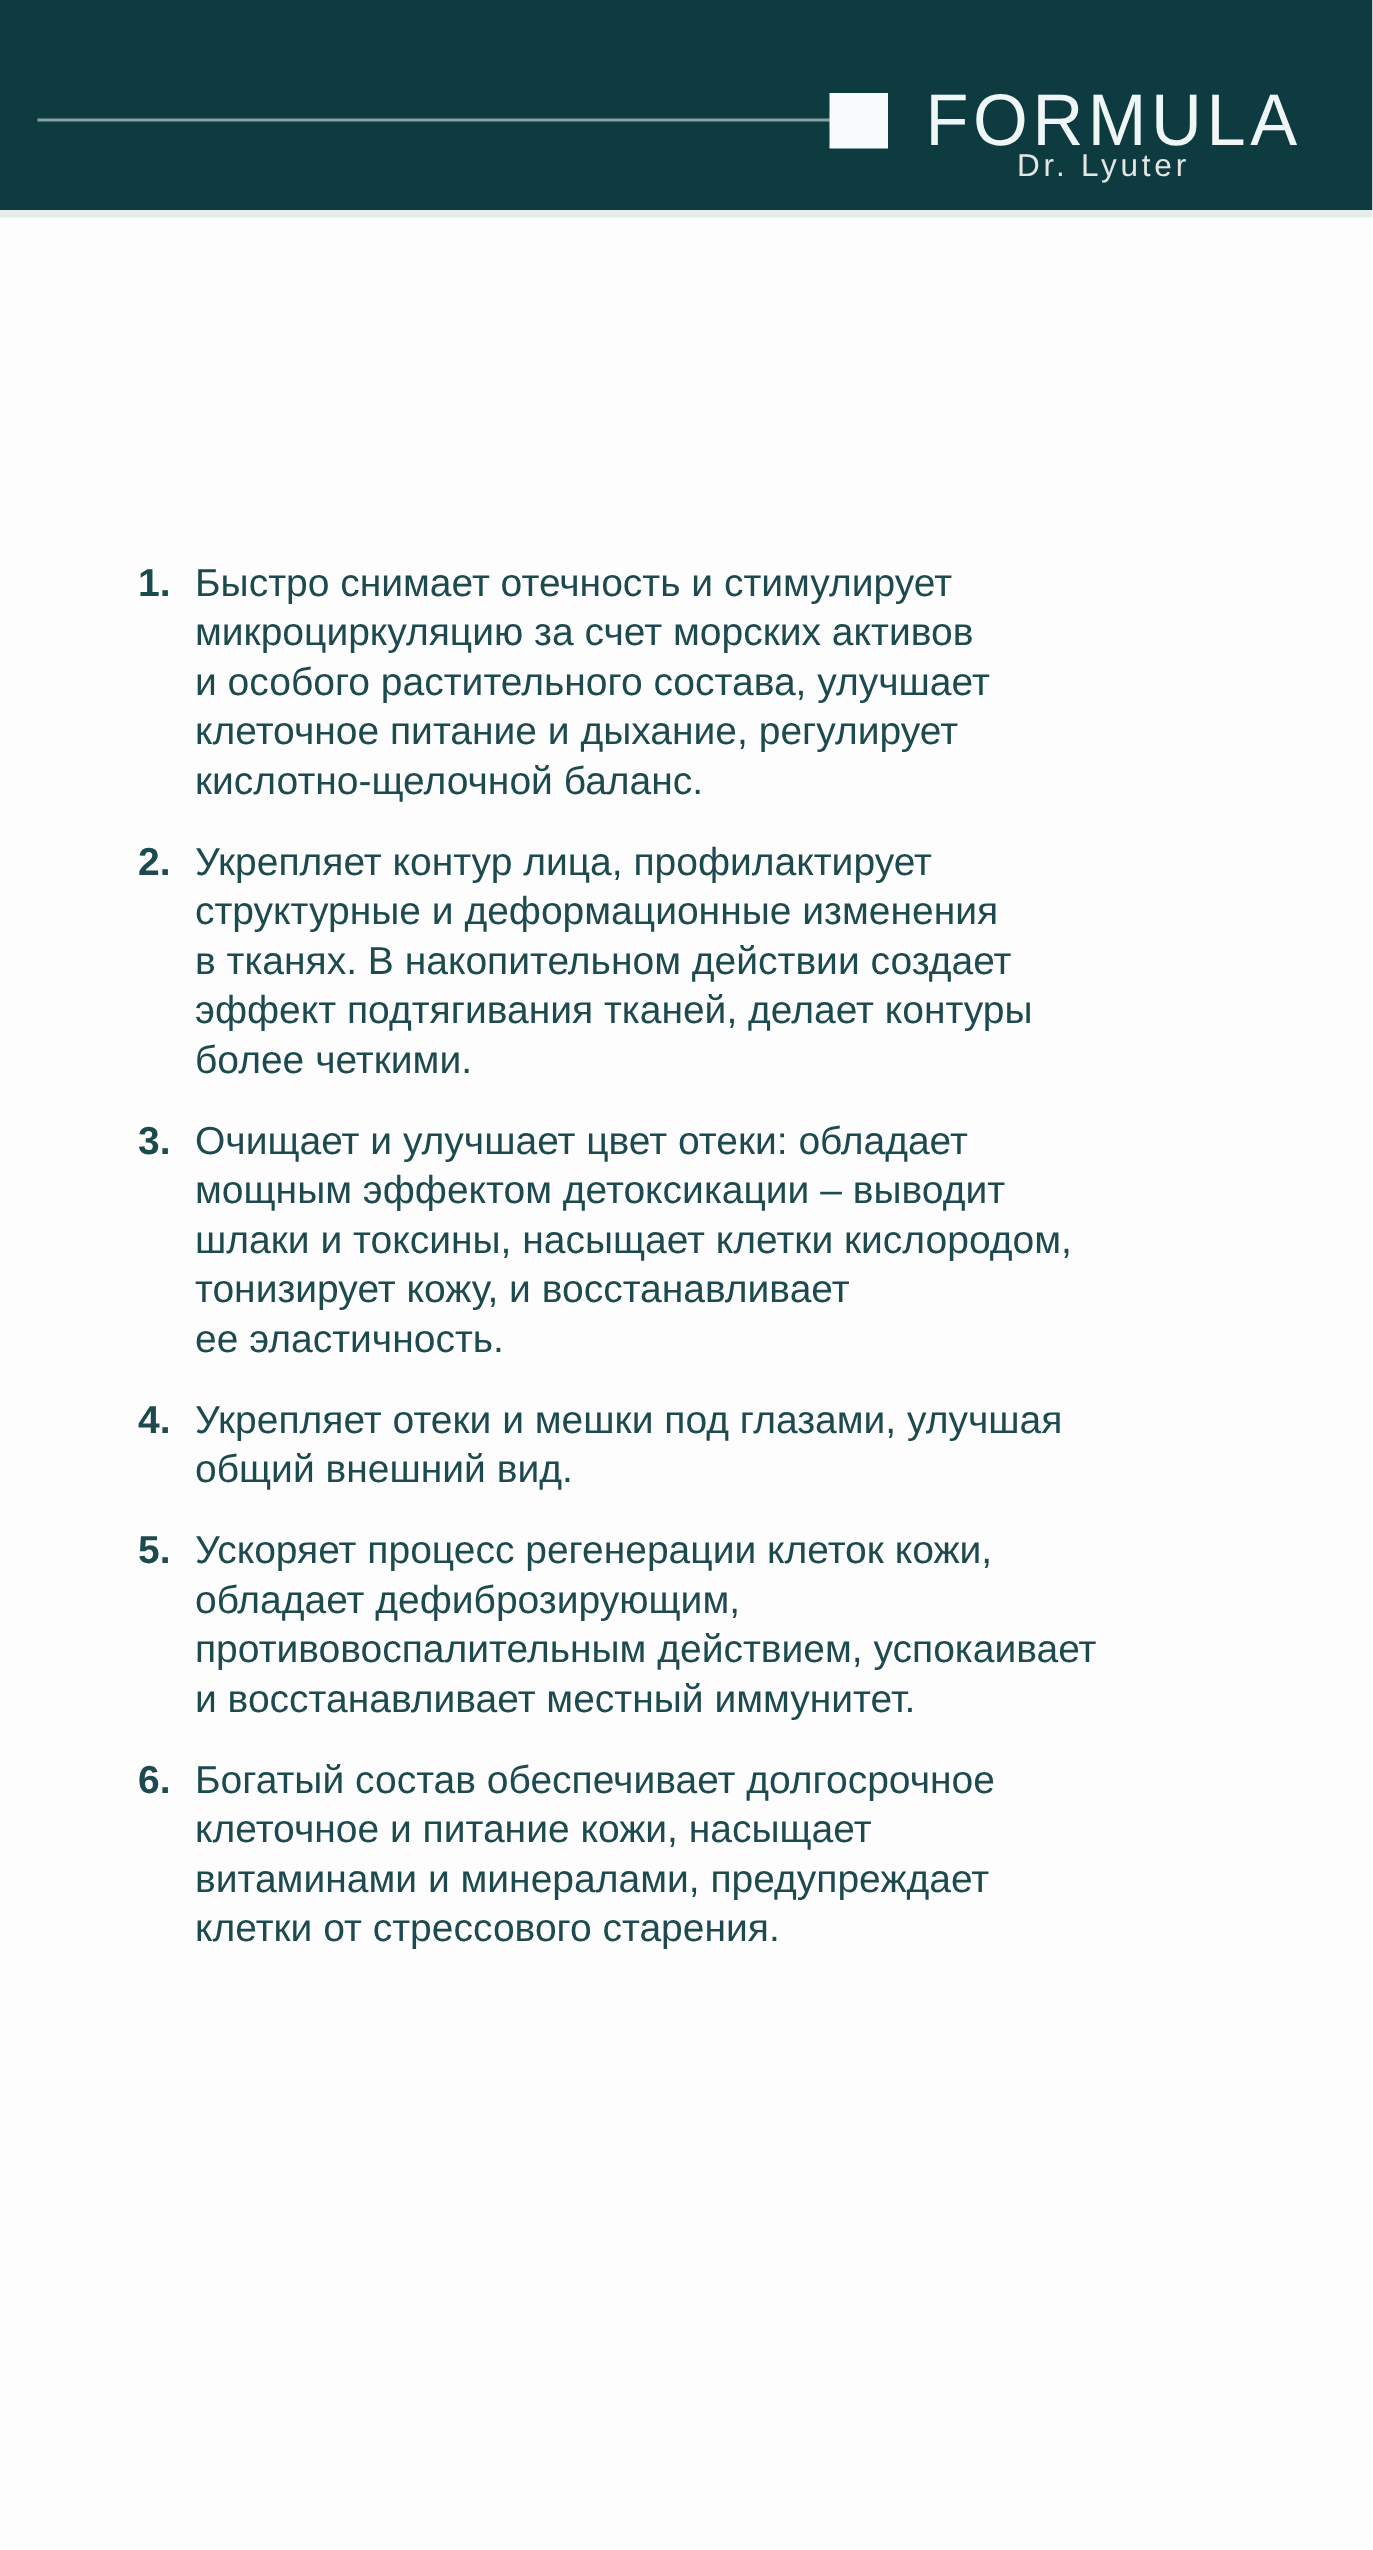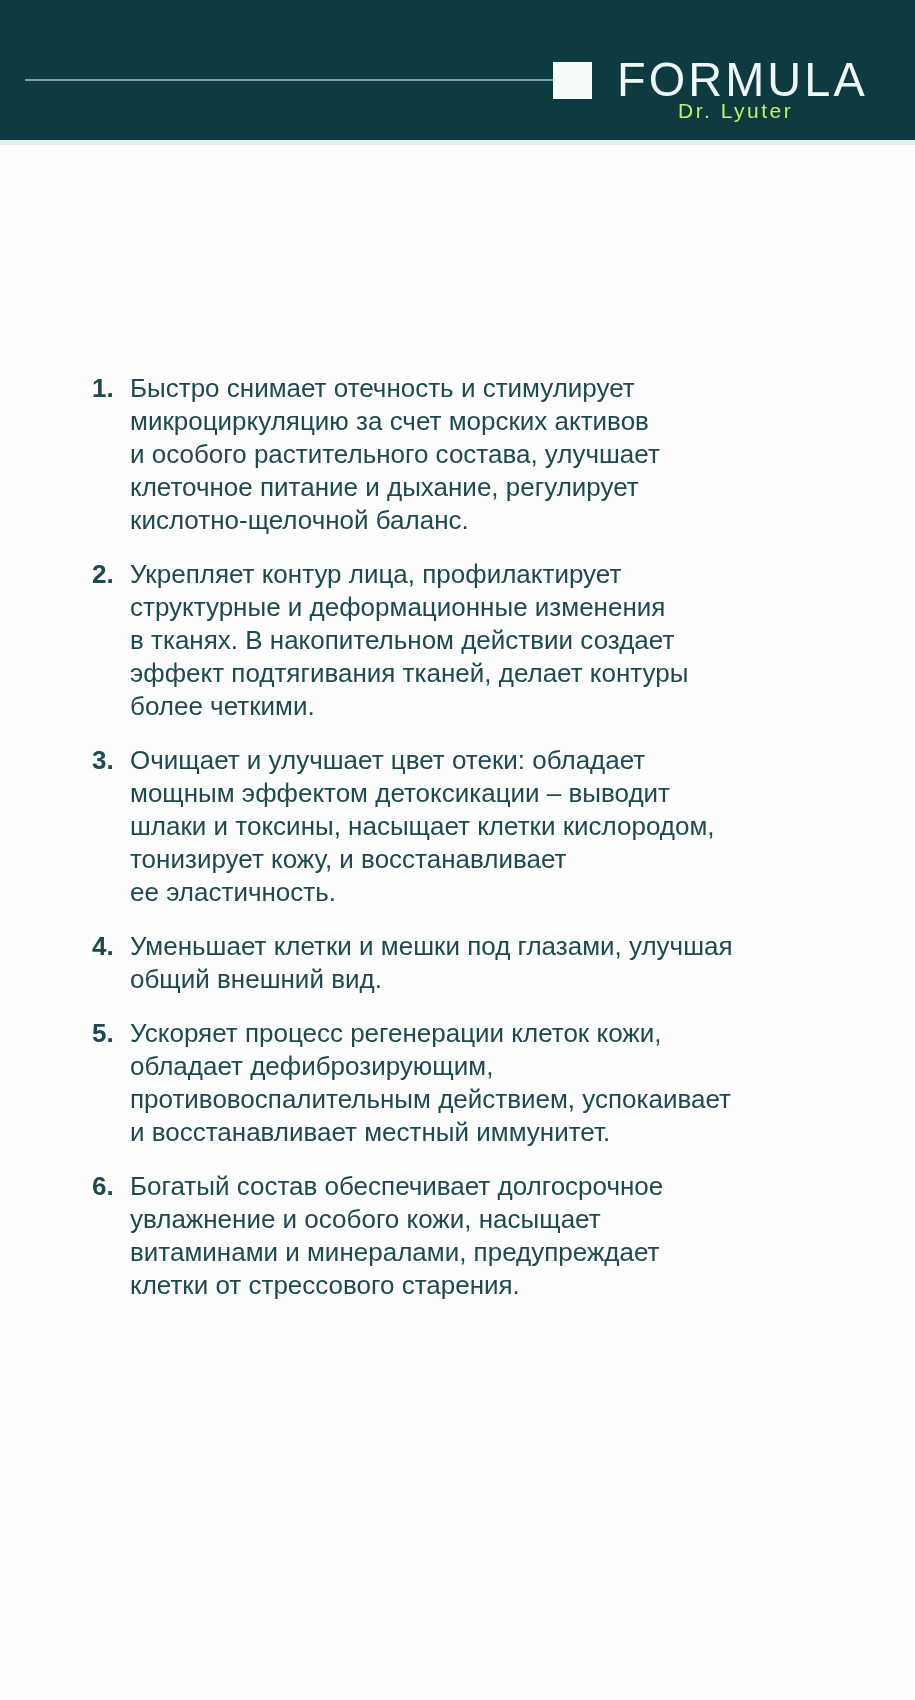--- a/index.html
+++ b/index.html
@@ -42,21 +42,21 @@
     color: #eff6f6;
     font-weight: normal;
     transform: scale(1.02, 1.06);
     transform-origin: left top;
     white-space: nowrap;
   }
   .brand-sub {
     position: absolute; left: 678px; top: 100px;
     font-size: 21px; line-height: 1;
     letter-spacing: 2.5px;
-    color: #bef264;
+    color: #e5e5e5;
     white-space: nowrap;
   }
   
   .page-title {
     position: absolute; left: 97px; top: 240px;
     font-size: 33px; line-height: 38px;
     font-weight: bold;
     letter-spacing: -0.3px;
     color: var(--title-color, #1b4649);
     white-space: nowrap;
@@ -114,37 +114,37 @@
           <div class="line"><span class="b">Очищает и улучшает цвет отеки:</span><span> обладает</span></div>
           <div class="line"><span>мощным эффектом детоксикации – выводит</span></div>
           <div class="line"><span>шлаки и токсины, насыщает клетки кислородом,</span></div>
           <div class="line"><span>тонизирует кожу, и восстанавливает</span></div>
           <div class="line"><span>ее эластичность.</span></div>
         </div>
       </div>
       <div class="item">
         <div class="num">4.</div>
         <div class="txt">
-          <div class="line"><span class="b">Уменьшает клетки и мешки под глазами,</span><span> улучшая</span></div>
+          <div class="line"><span class="b">Укрепляет отеки и мешки под глазами,</span><span> улучшая</span></div>
           <div class="line"><span>общий внешний вид.</span></div>
         </div>
       </div>
       <div class="item">
         <div class="num">5.</div>
         <div class="txt">
           <div class="line"><span class="b">Ускоряет процесс регенерации клеток кожи,</span></div>
           <div class="line"><span>обладает дефиброзирующим,</span></div>
           <div class="line"><span>противовоспалительным действием, успокаивает</span></div>
           <div class="line"><span>и восстанавливает местный иммунитет.</span></div>
         </div>
       </div>
       <div class="item">
         <div class="num">6.</div>
         <div class="txt">
           <div class="line"><span>Богатый состав </span><span class="b">обеспечивает долгосрочное</span></div>
-          <div class="line"><span class="b">увлажнение и особого кожи,</span><span> насыщает</span></div>
+          <div class="line"><span class="b">клеточное и питание кожи,</span><span> насыщает</span></div>
           <div class="line"><span>витаминами и минералами, предупреждает</span></div>
           <div class="line"><span>клетки от стрессового старения.</span></div>
         </div>
       </div>
     </div>
 
 </div>
 
 </body></html>

